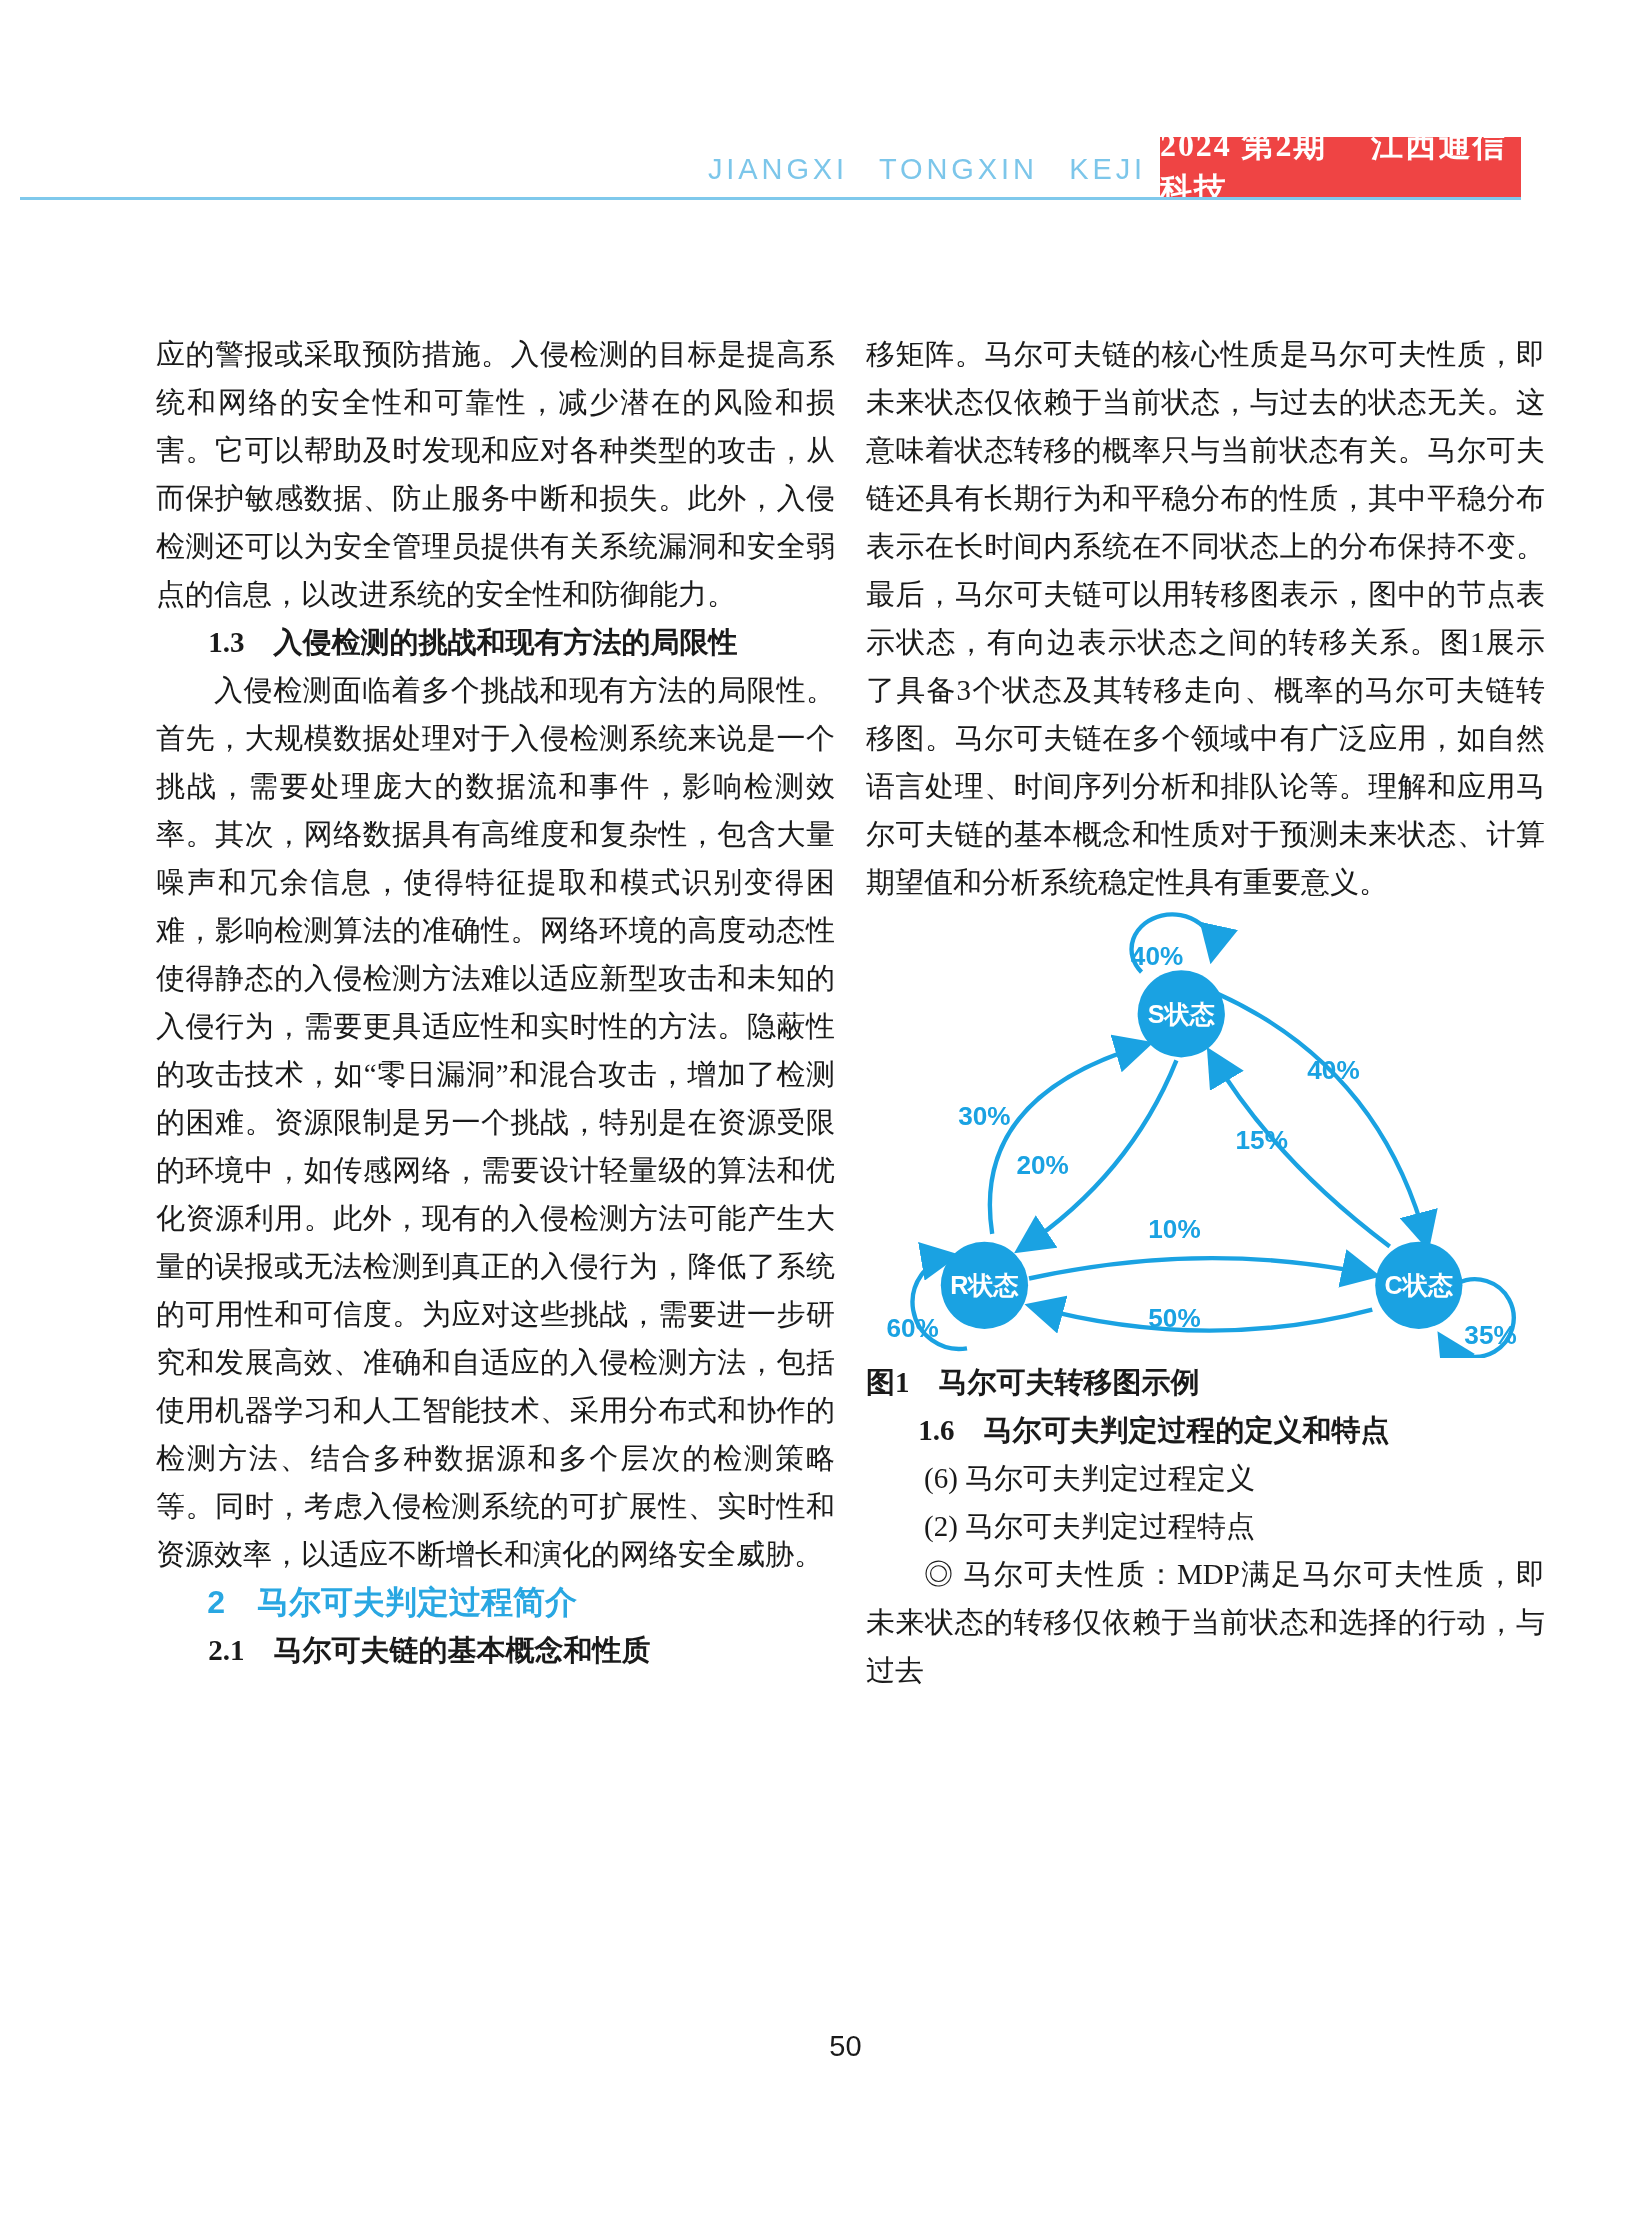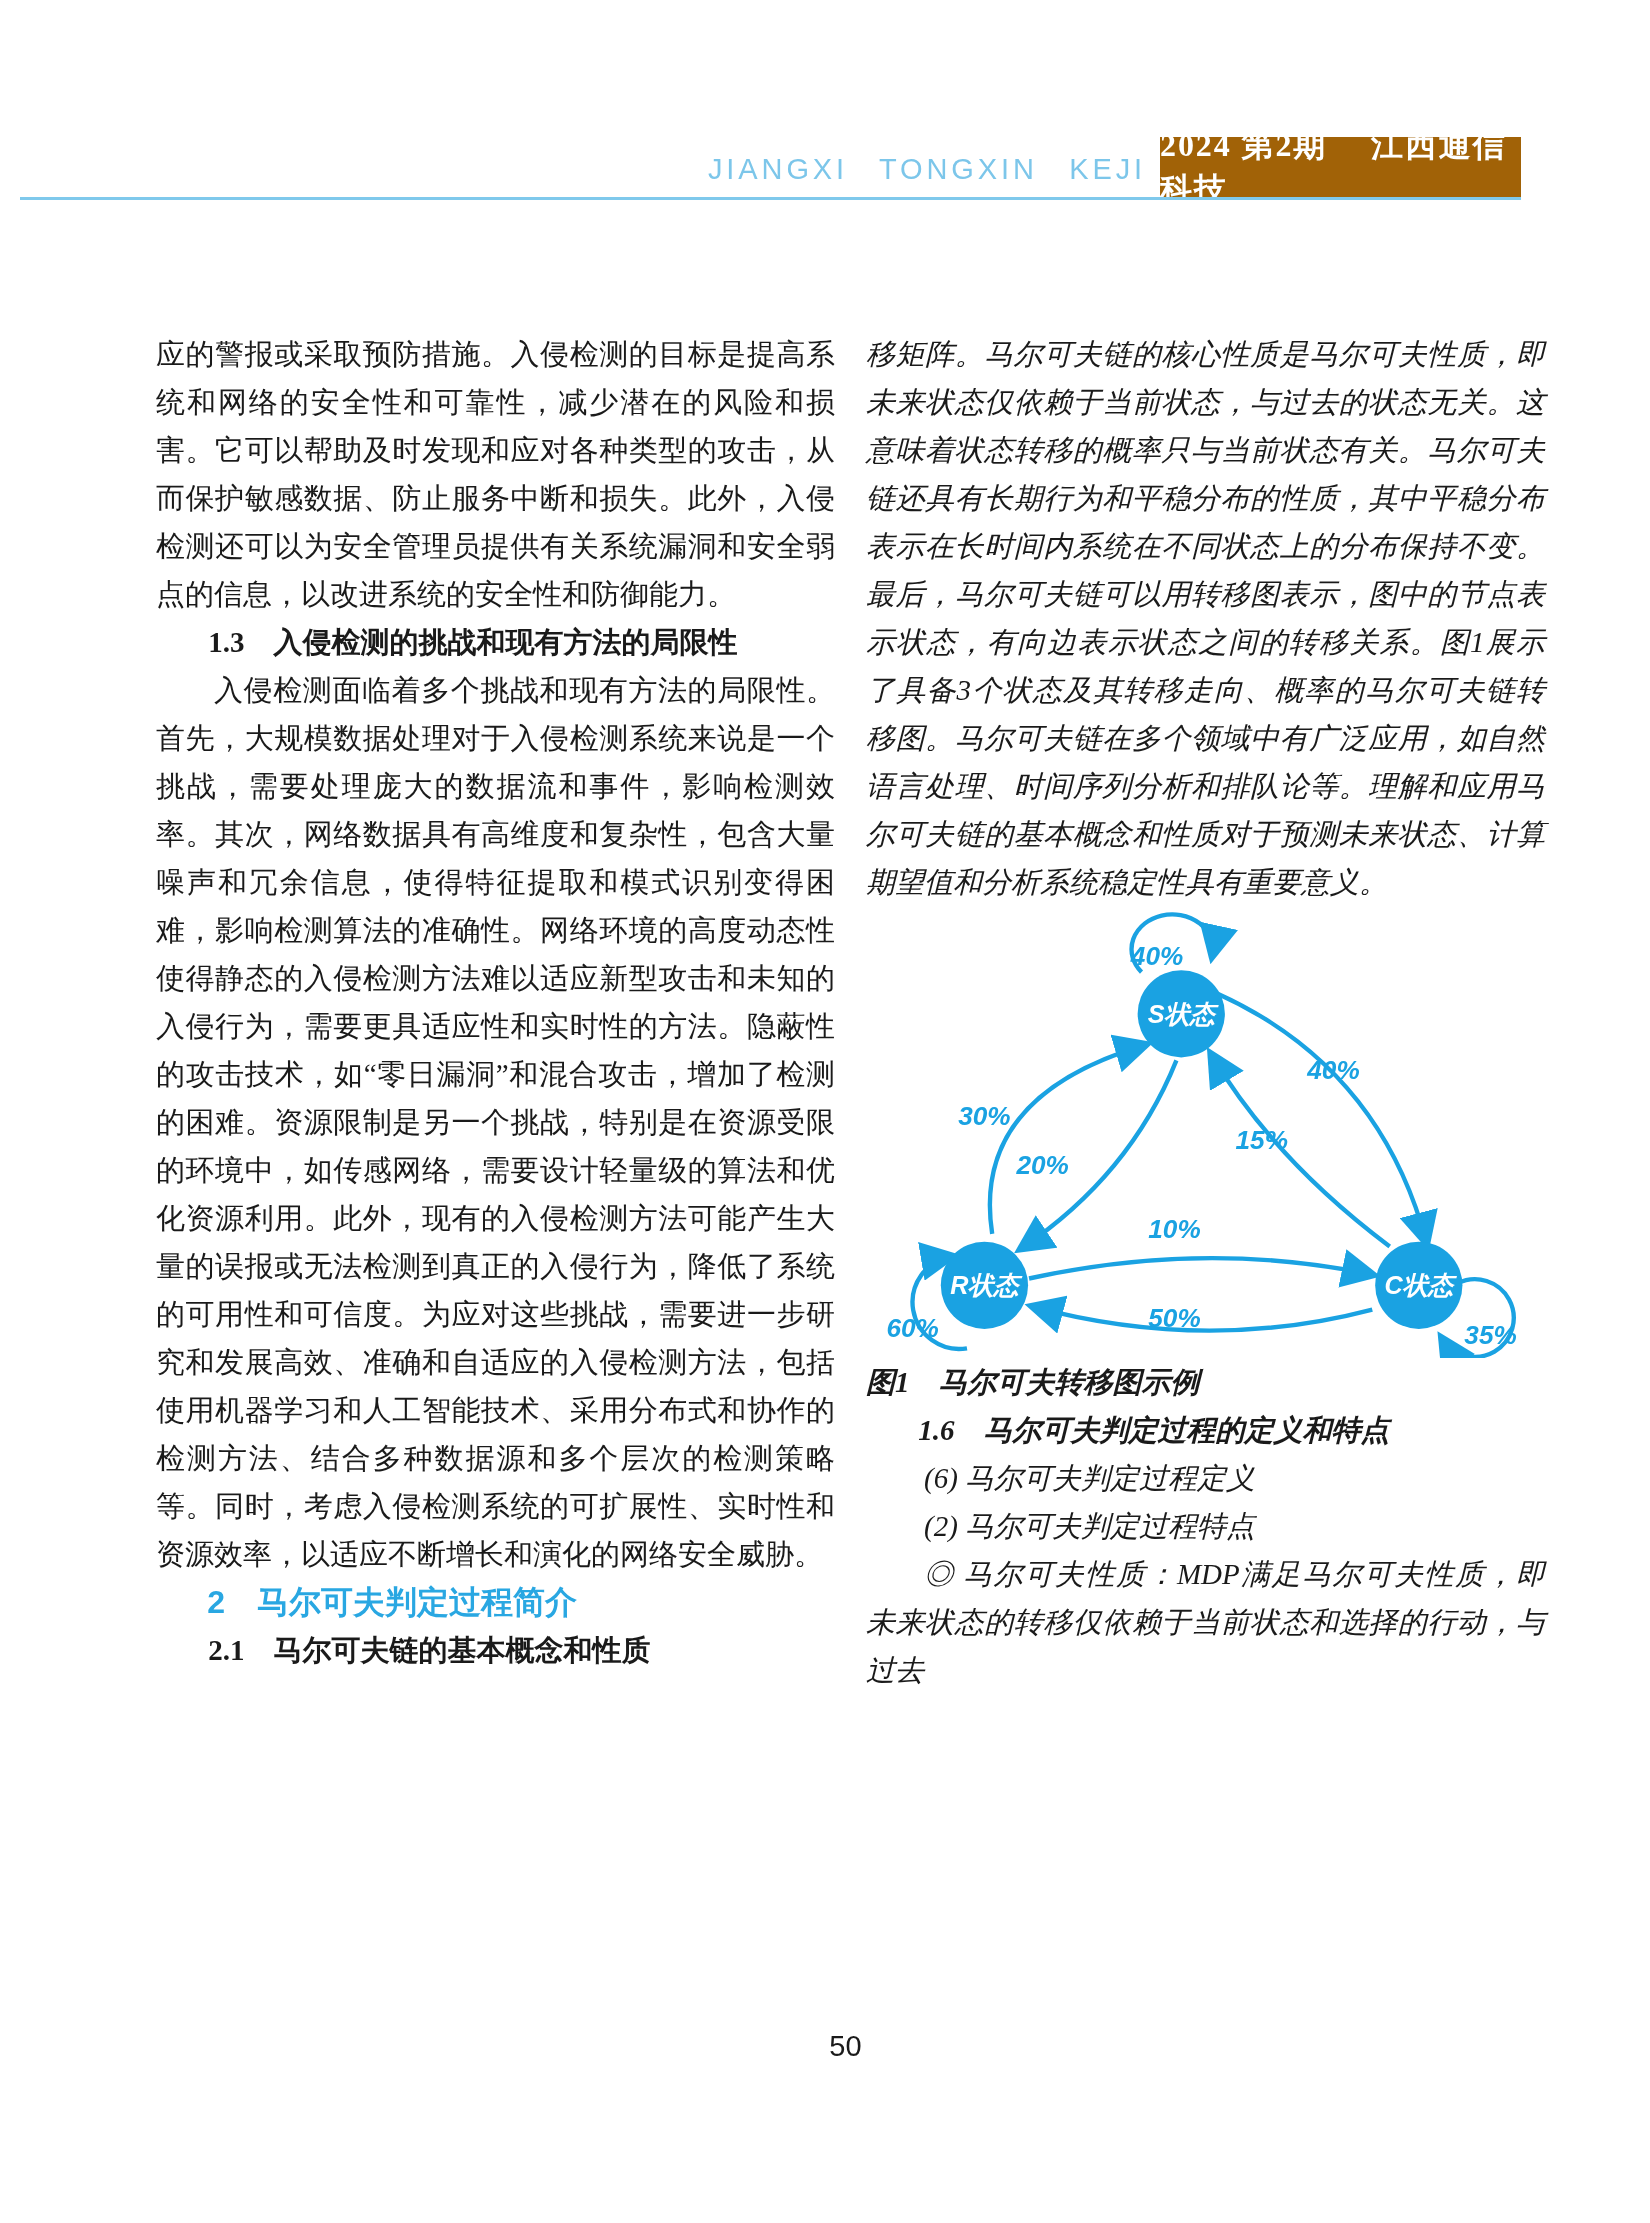--- a/index.html
+++ b/index.html
@@ -3,28 +3,28 @@
 <meta charset="utf-8">
 <style>
   html,body{margin:0;padding:0;background:#ffffff;}
   .page{position:relative;width:1651px;height:2223px;background:#ffffff;overflow:hidden;
         font-family:"Liberation Serif",serif;color:#1a1a1a;margin-left:20px;}
   
   .journal-latin{position:absolute;top:153px;left:0;width:1126px;text-align:right;
         font-family:"Liberation Sans",sans-serif;font-size:29px;color:#7cc6ea;
         letter-spacing:3.9px;word-spacing:19.4px;}
   .issue-badge{position:absolute;top:137px;left:1140px;width:361px;height:61px;
-        background:#a16207;color:#ffffff;font-weight:bold;font-size:32px;
+        background:#ef4444;color:#ffffff;font-weight:bold;font-size:32px;
         display:flex;align-items:center;justify-content:center;letter-spacing:1.9px;}
   .header-rule{position:absolute;top:197px;left:0;width:1501px;height:2.9px;background:#7fc9ec;}
   
   .col{position:absolute;top:330px;width:679px;font-size:29px;line-height:48px;
        text-align:justify;}
   .col-left{left:136px;}
-  .col-right{left:846px;font-style:italic;}
+  .col-right{left:846px;}
   .col p{margin:0;}
   .p-ind{text-indent:2em;}
   .h-sub{font-weight:bold;padding-left:1.8em;}
   .h-section{font-family:"Liberation Sans",sans-serif;font-weight:bold;color:#29a7e2;
        font-size:32px;padding-left:1.6em;margin-top:45px;margin-bottom:9.7px;}
   
   .figure-wrap{margin:5.8px 0 0 0;}
   .figure-wrap svg{display:block;}
   .fig-caption{text-align:left;font-weight:bold;font-size:29px;margin:3.9px 0 5.8px 0;}
   .edge{fill:none;stroke:#1aa2e2;stroke-width:4.5;}

